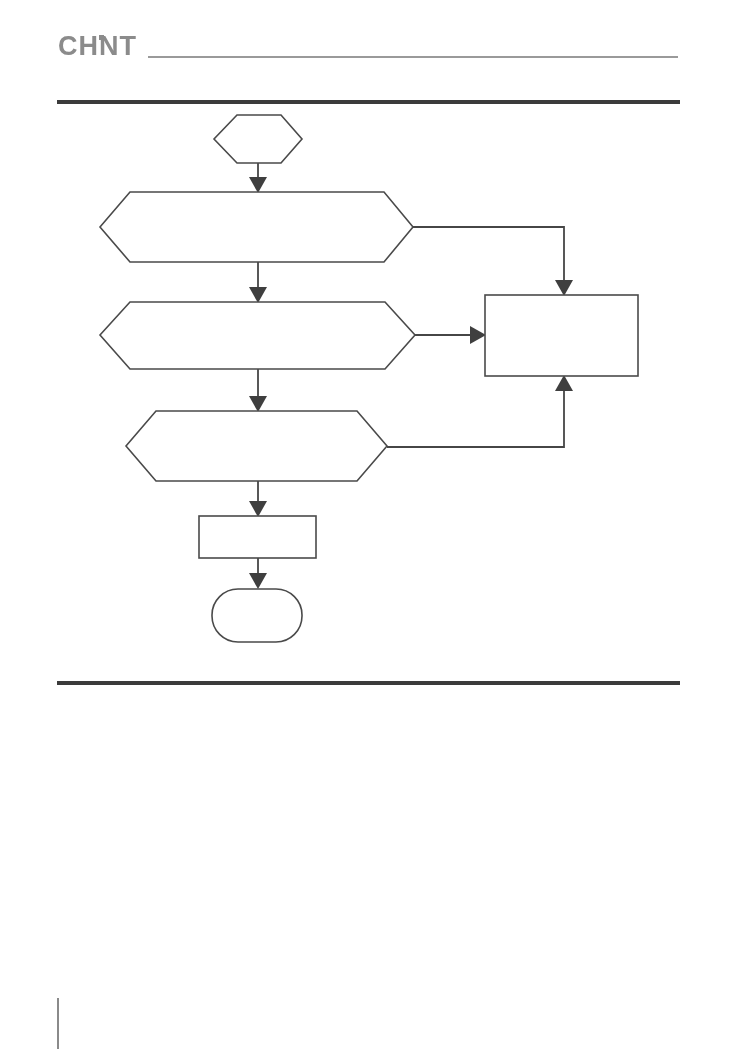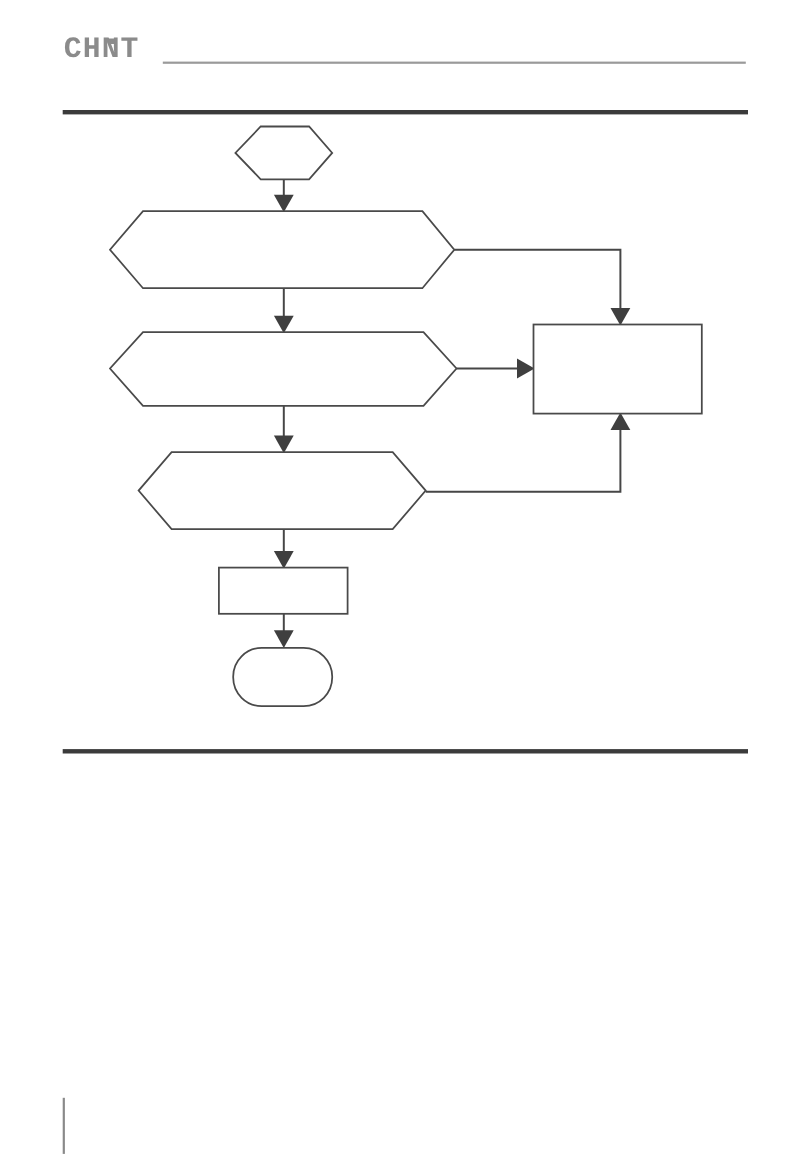--- a/index.html
+++ b/index.html
@@ -17,21 +17,21 @@
   }
   .logo {
     position: absolute;
     left: 58px;
     top: 33px;
     font-weight: bold;
     font-size: 27px;
     line-height: 27px;
     color: #8b8b8b;
     letter-spacing: 1px;
-    font-family: Liberation Mono, monospace;
+    font-family: Liberation Sans, sans-serif;
   }
   .logo-dot {
     position: absolute;
     left: 41px;
     top: 2px;
     width: 5px;
     height: 5px;
     background: #8b8b8b;
   }
   .header-thin-line {

